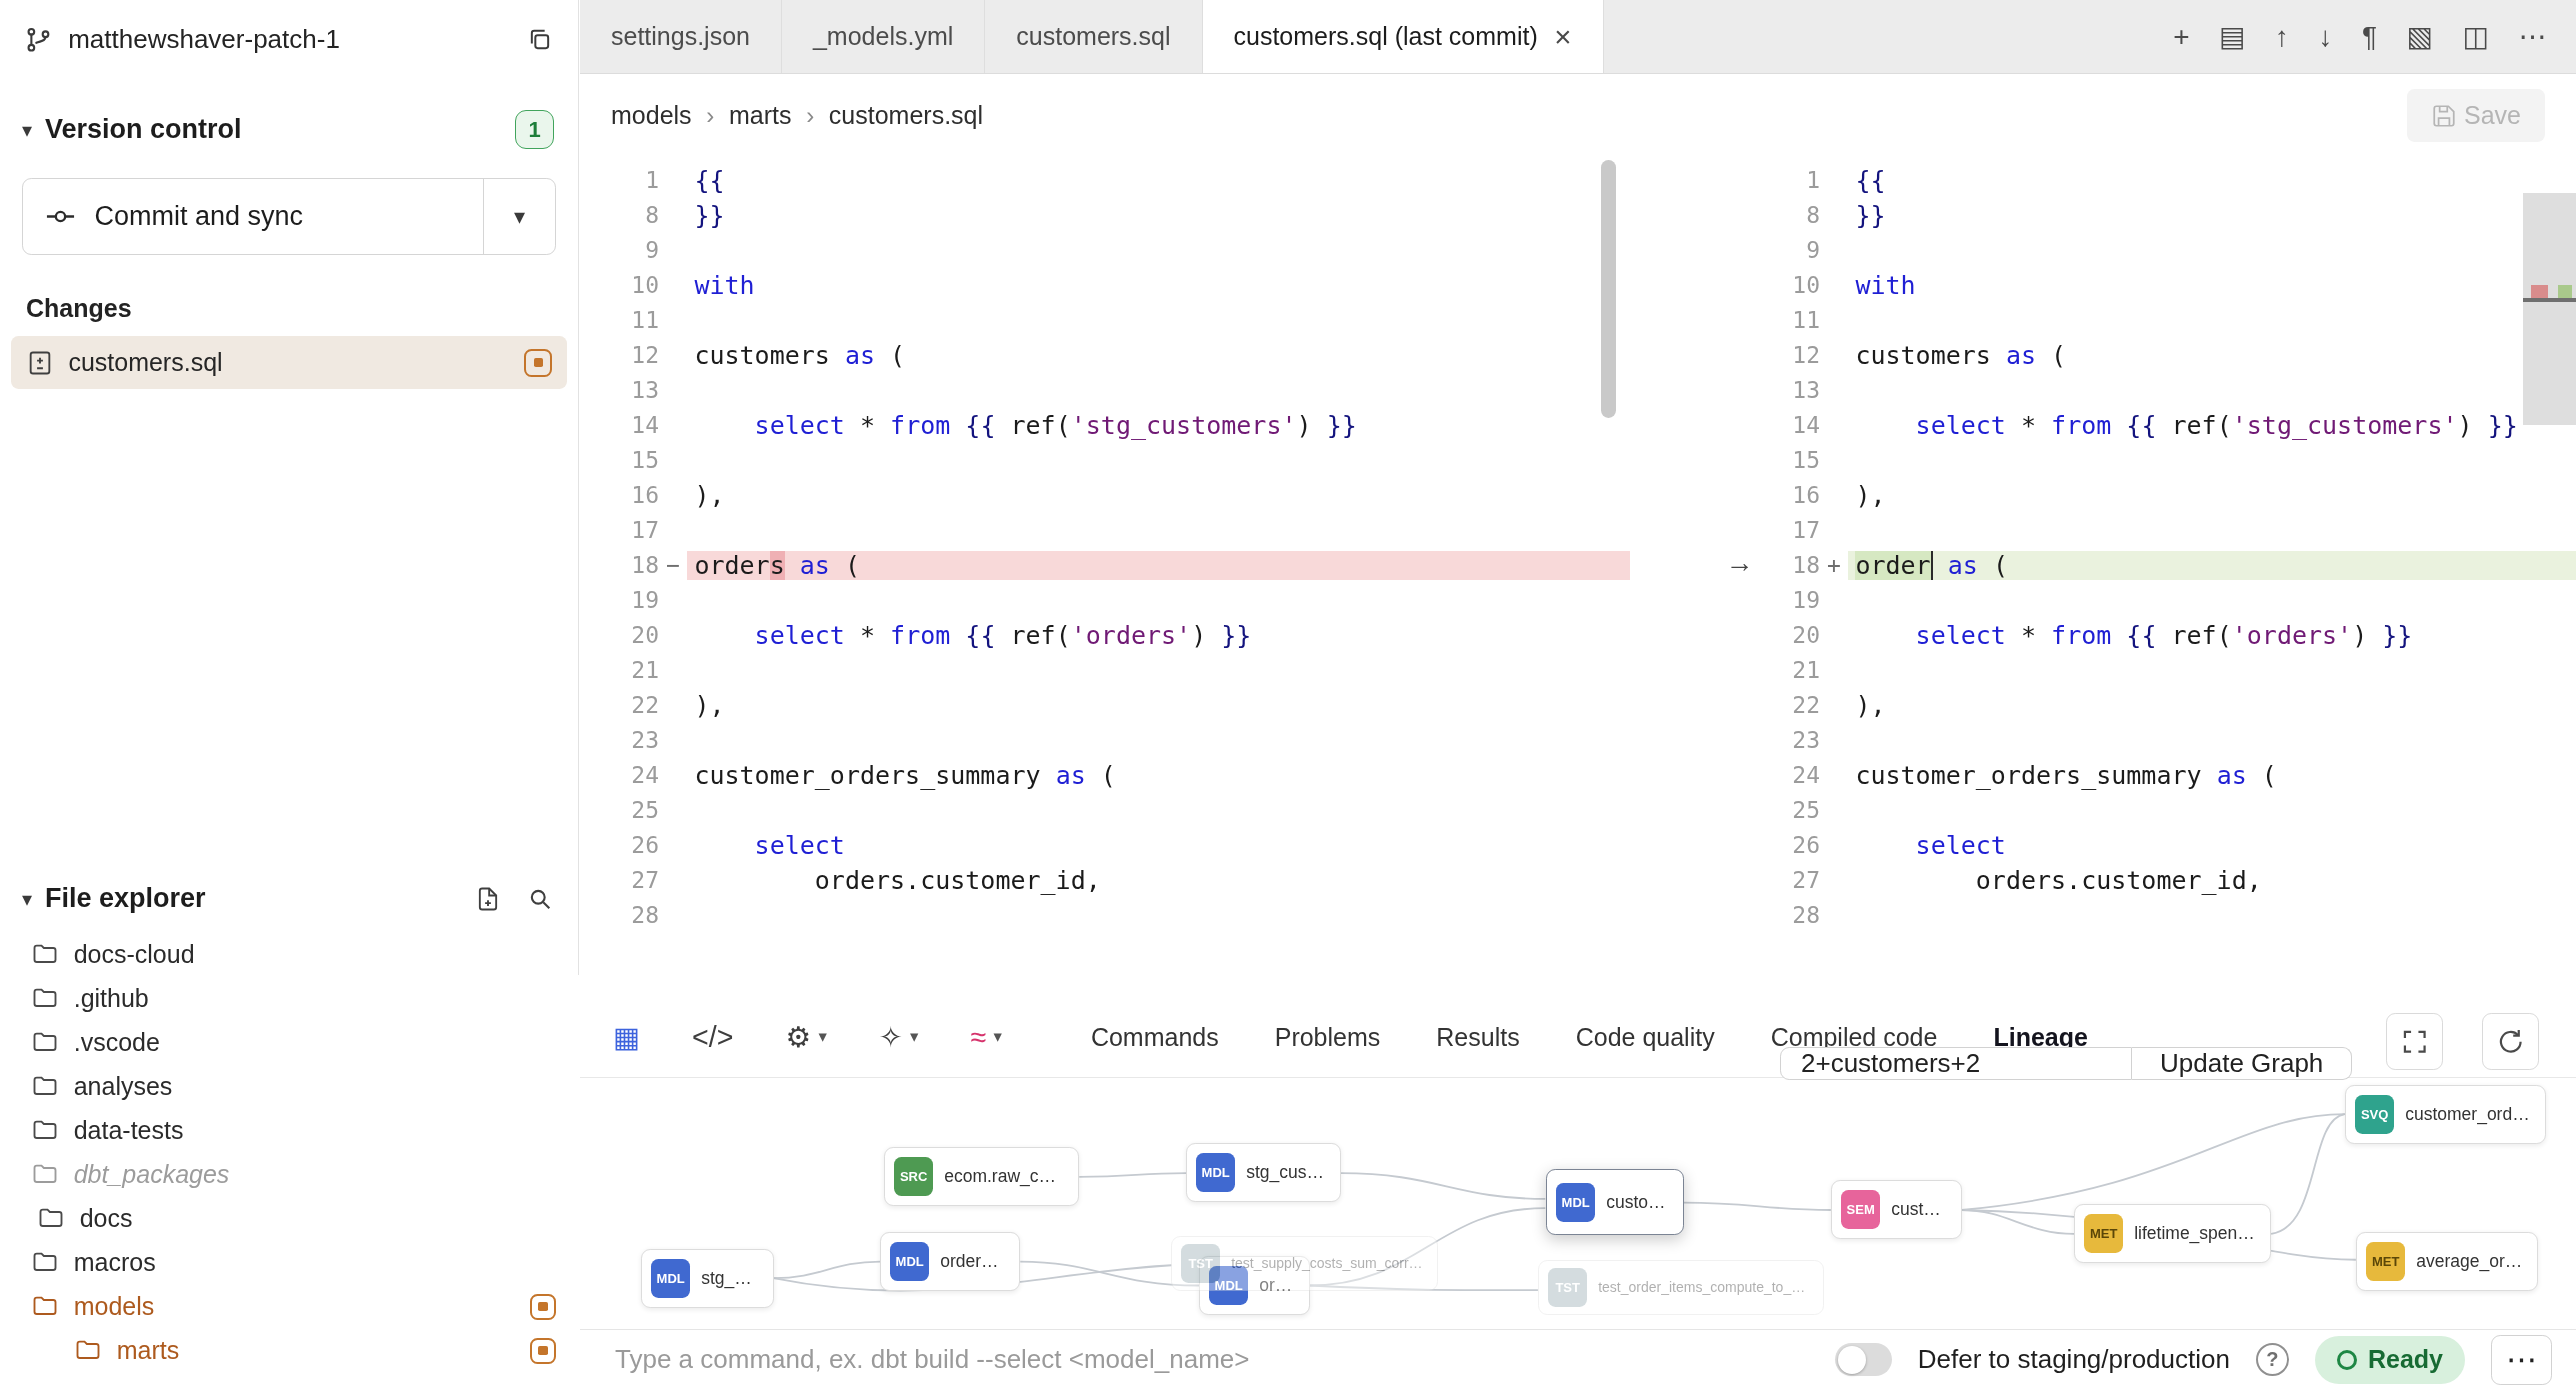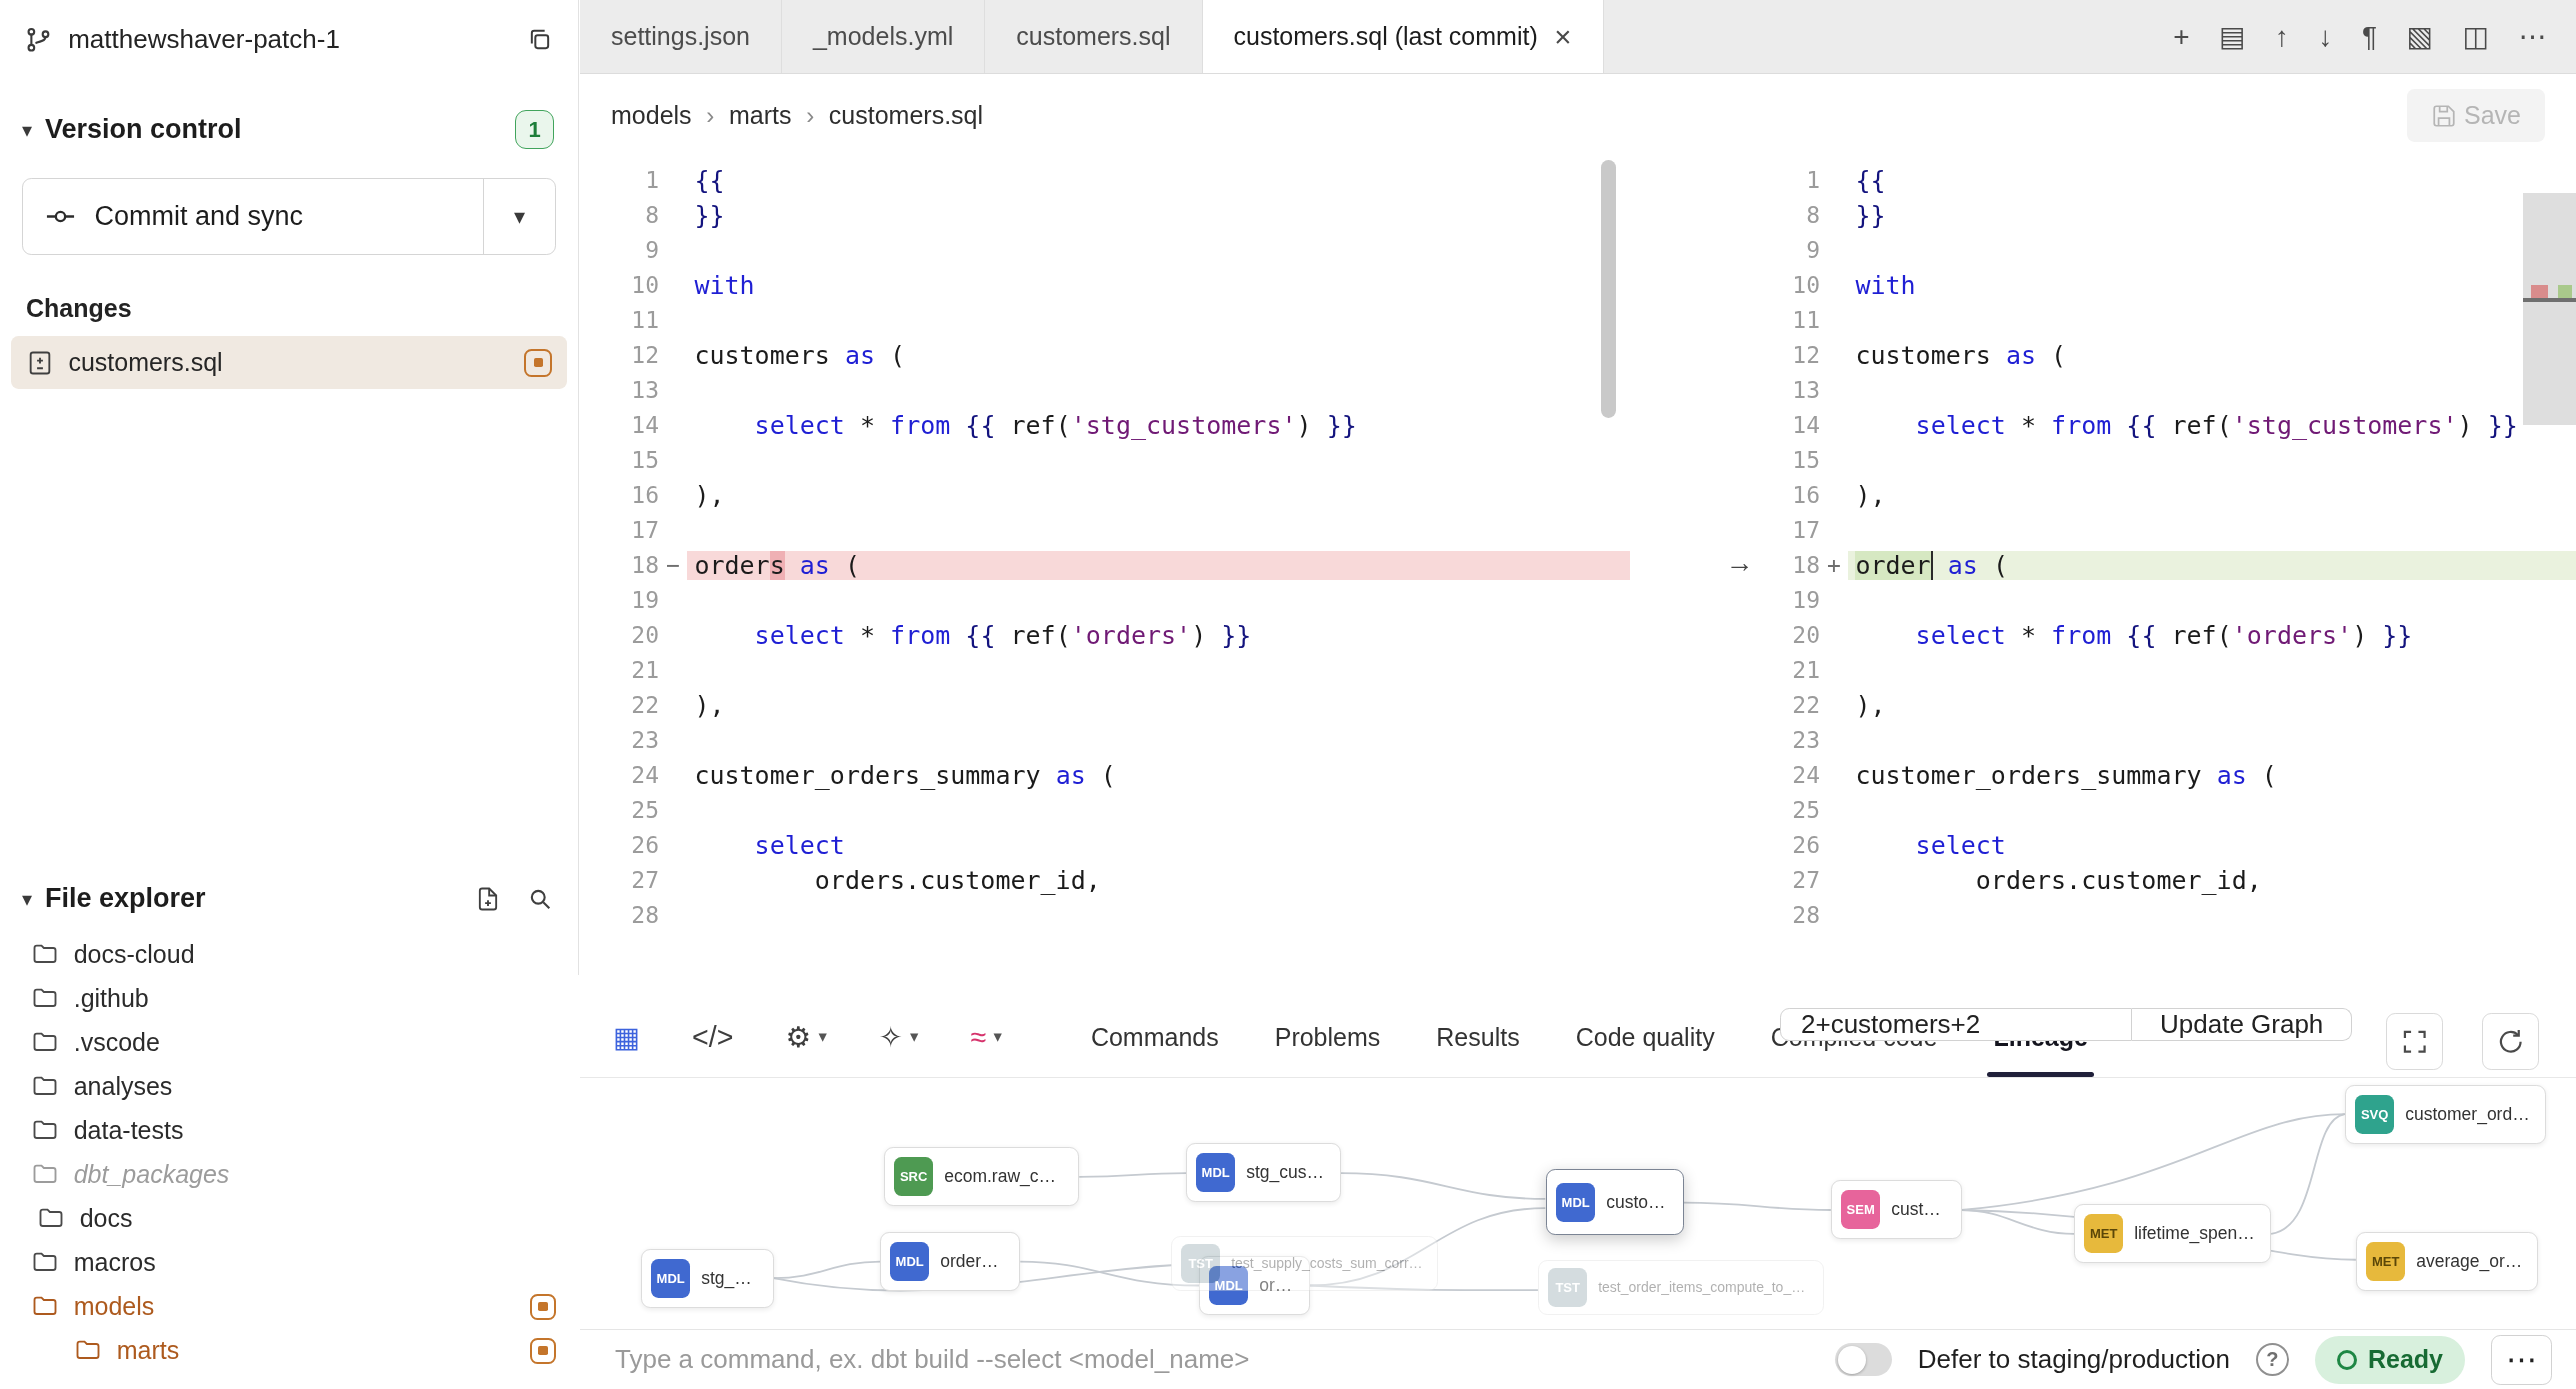--- a/index.html
+++ b/index.html
@@ -121,21 +121,21 @@
   .node.selected { border-color:#7B8494; box-shadow:0 4.6px 14.7px rgba(0,0,0,.20); height:66px; }
   .node.faded { opacity:.38; box-shadow:none; height:auto; min-height:55px; padding-top:5.5px; padding-bottom:5.5px; }
   .node.faded .nlabel { white-space:normal; font-size:14px; line-height:15.7px; }
   .chip-SRC { background:#4E9A52; }
   .chip-MDL { background:#4069D0; }
   .chip-SEM { background:#E7649B; }
   .chip-MET { background:#E7B93C; color:#5B4708 !important; }
   .chip-TST { background:#8FA6AD; }
   .chip-SVQ { background:#2FA38D; }
 
-  .lin-controls { position:absolute; top:1008px; left:1200px; height:72px; display:flex; align-items:flex-start; z-index:6; }
+  .lin-controls { position:absolute; top:1008px; left:1200px; height:72px; display:flex; align-items:flex-end; z-index:6; }
   .lin-search { width:352px; border:1.8px solid #D2D2D2; border-radius:9.2px 0 0 9.2px; padding:0 20px; font-size:26px; font-family:inherit; color:#222; background:#fff; outline:none; }
   .lin-update { border:1.8px solid #D2D2D2; border-left:none; border-radius:0 9.2px 9.2px 0; padding:0 28px; font-size:26px; font-family:inherit; color:#222; background:#fff; cursor:pointer; }
   .lin-icons { position:absolute; top:1013px; left:1806px; display:flex; gap:39px; z-index:6; }
   .icon-btn { width:57px; height:57px; border:1.8px solid #DADADA; border-radius:9.2px; display:flex; align-items:center; justify-content:center; color:#4a4a4a; cursor:pointer; background:#fff; }
   .icon-btn .svgi { width:29.5px; height:29.5px; }
 
   
   .cmdbar { position:absolute; left:0; right:0; top:1329px; height:60px; background:#fff; border-top:0.9px solid #E5E5E5;
     display:flex; align-items:center; gap:26px; padding:0 24px 0 33px; }
   .cmd-input { flex:1; border:none; outline:none; font-size:26px; font-family:inherit; color:#0f766e; background:transparent; }

